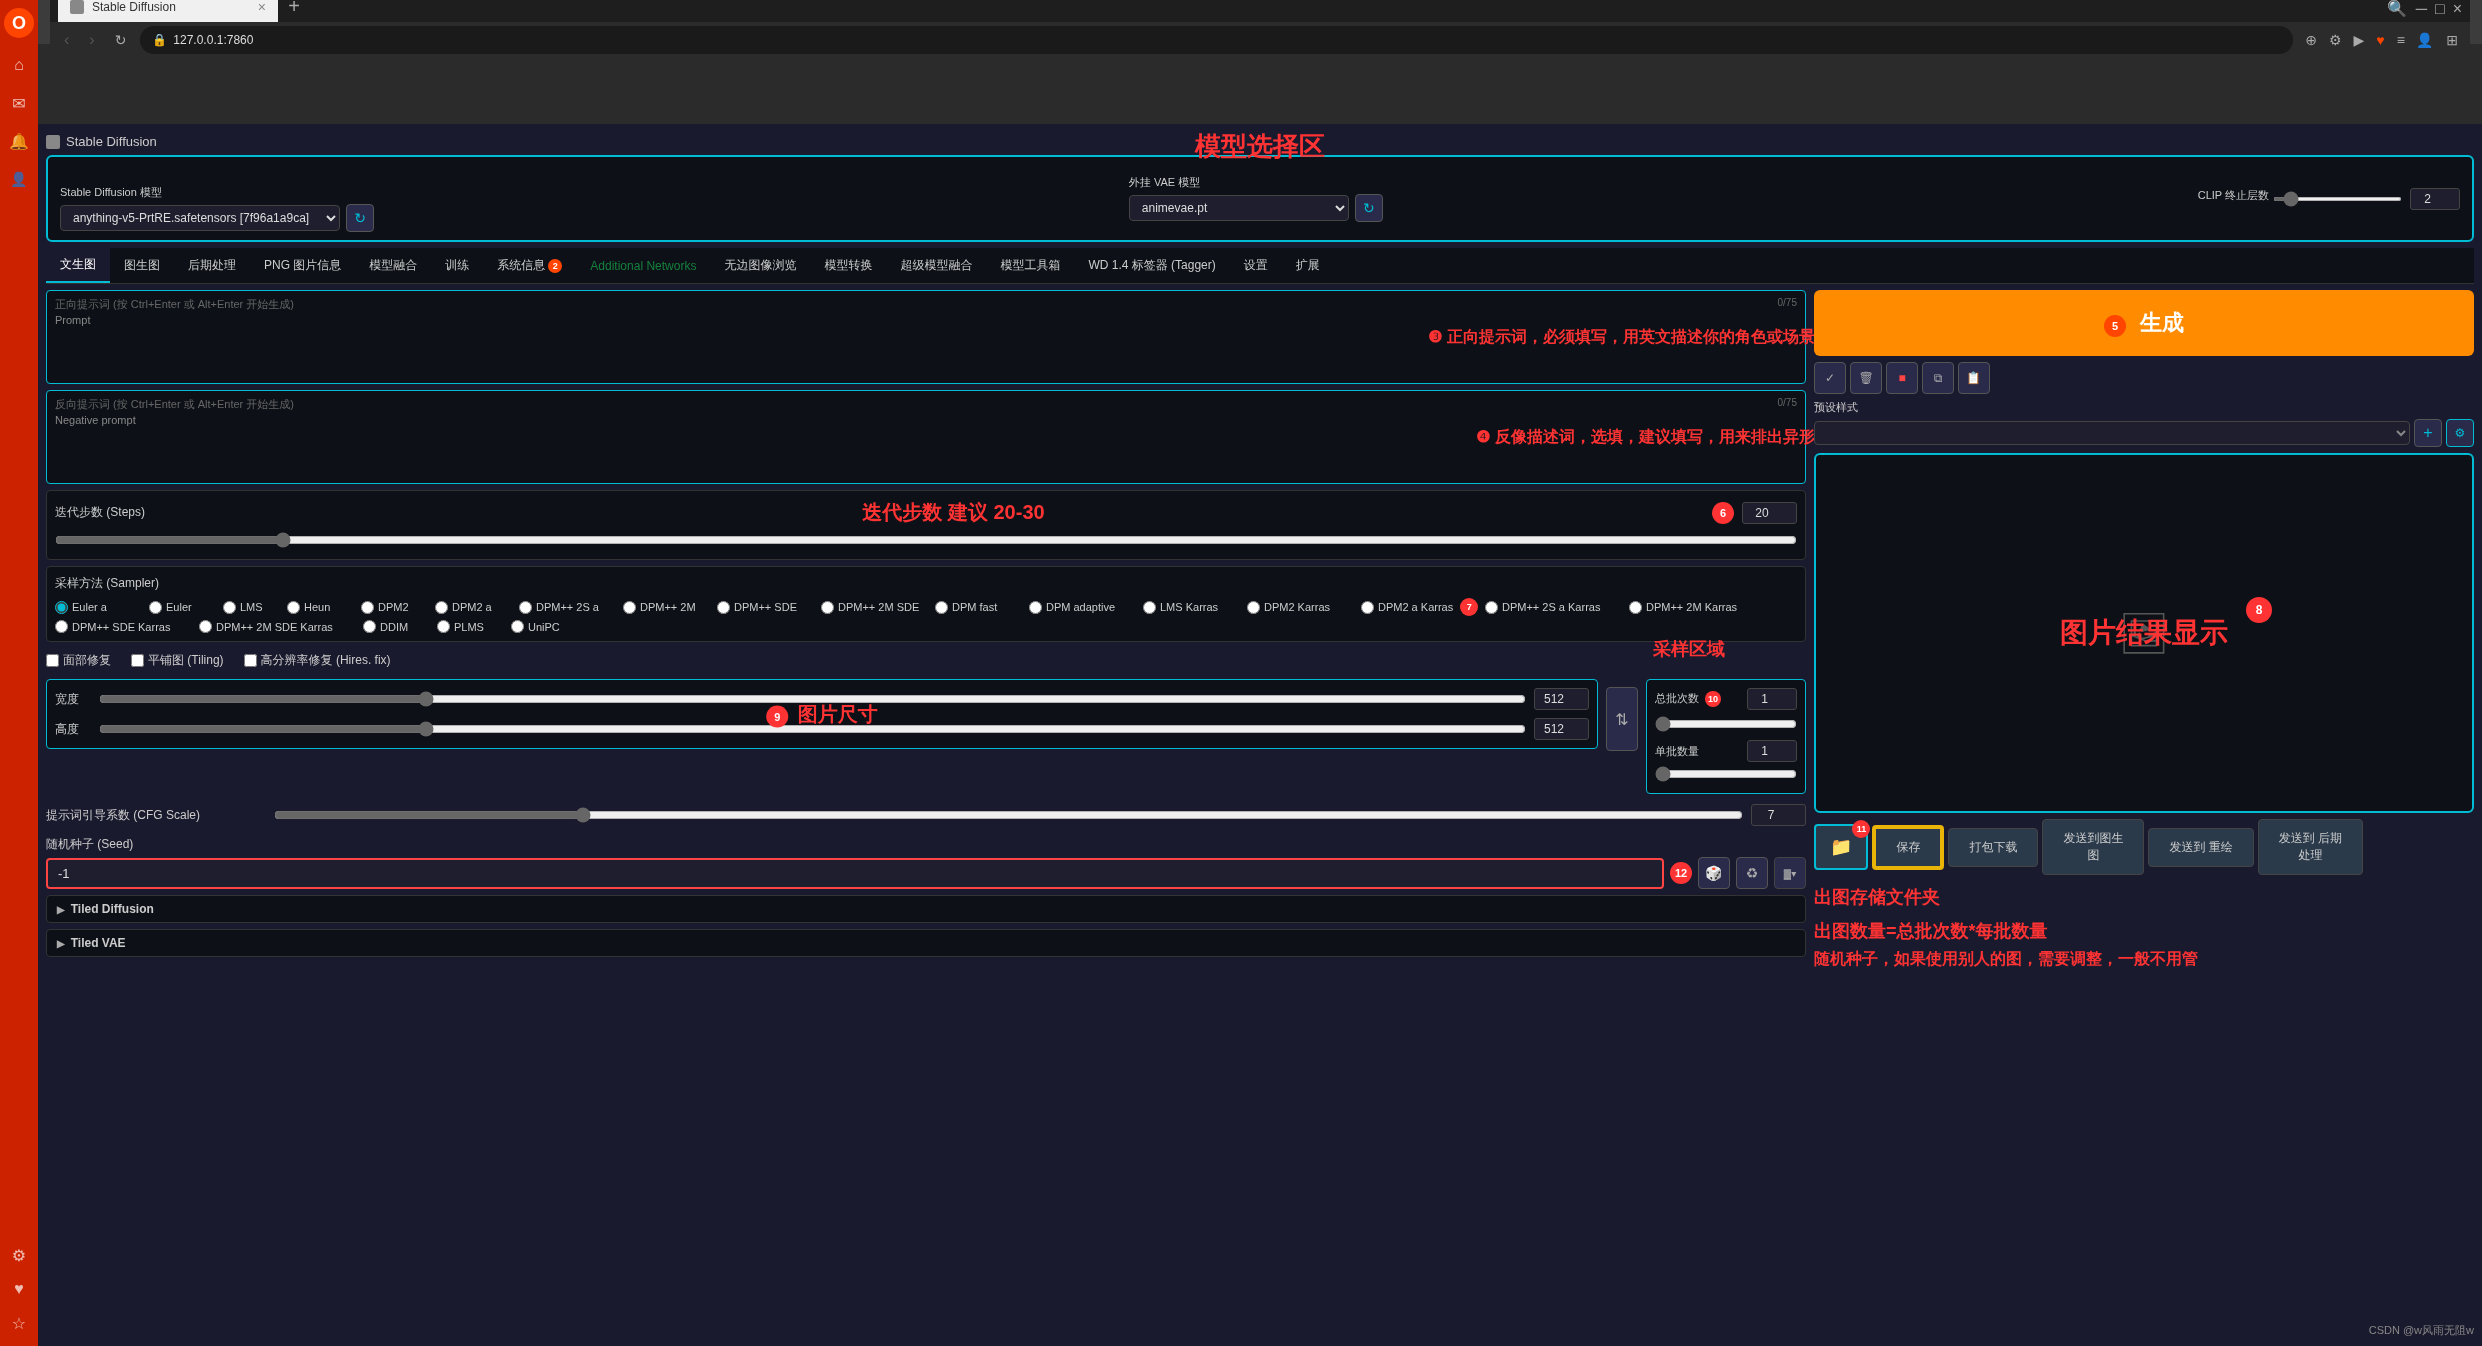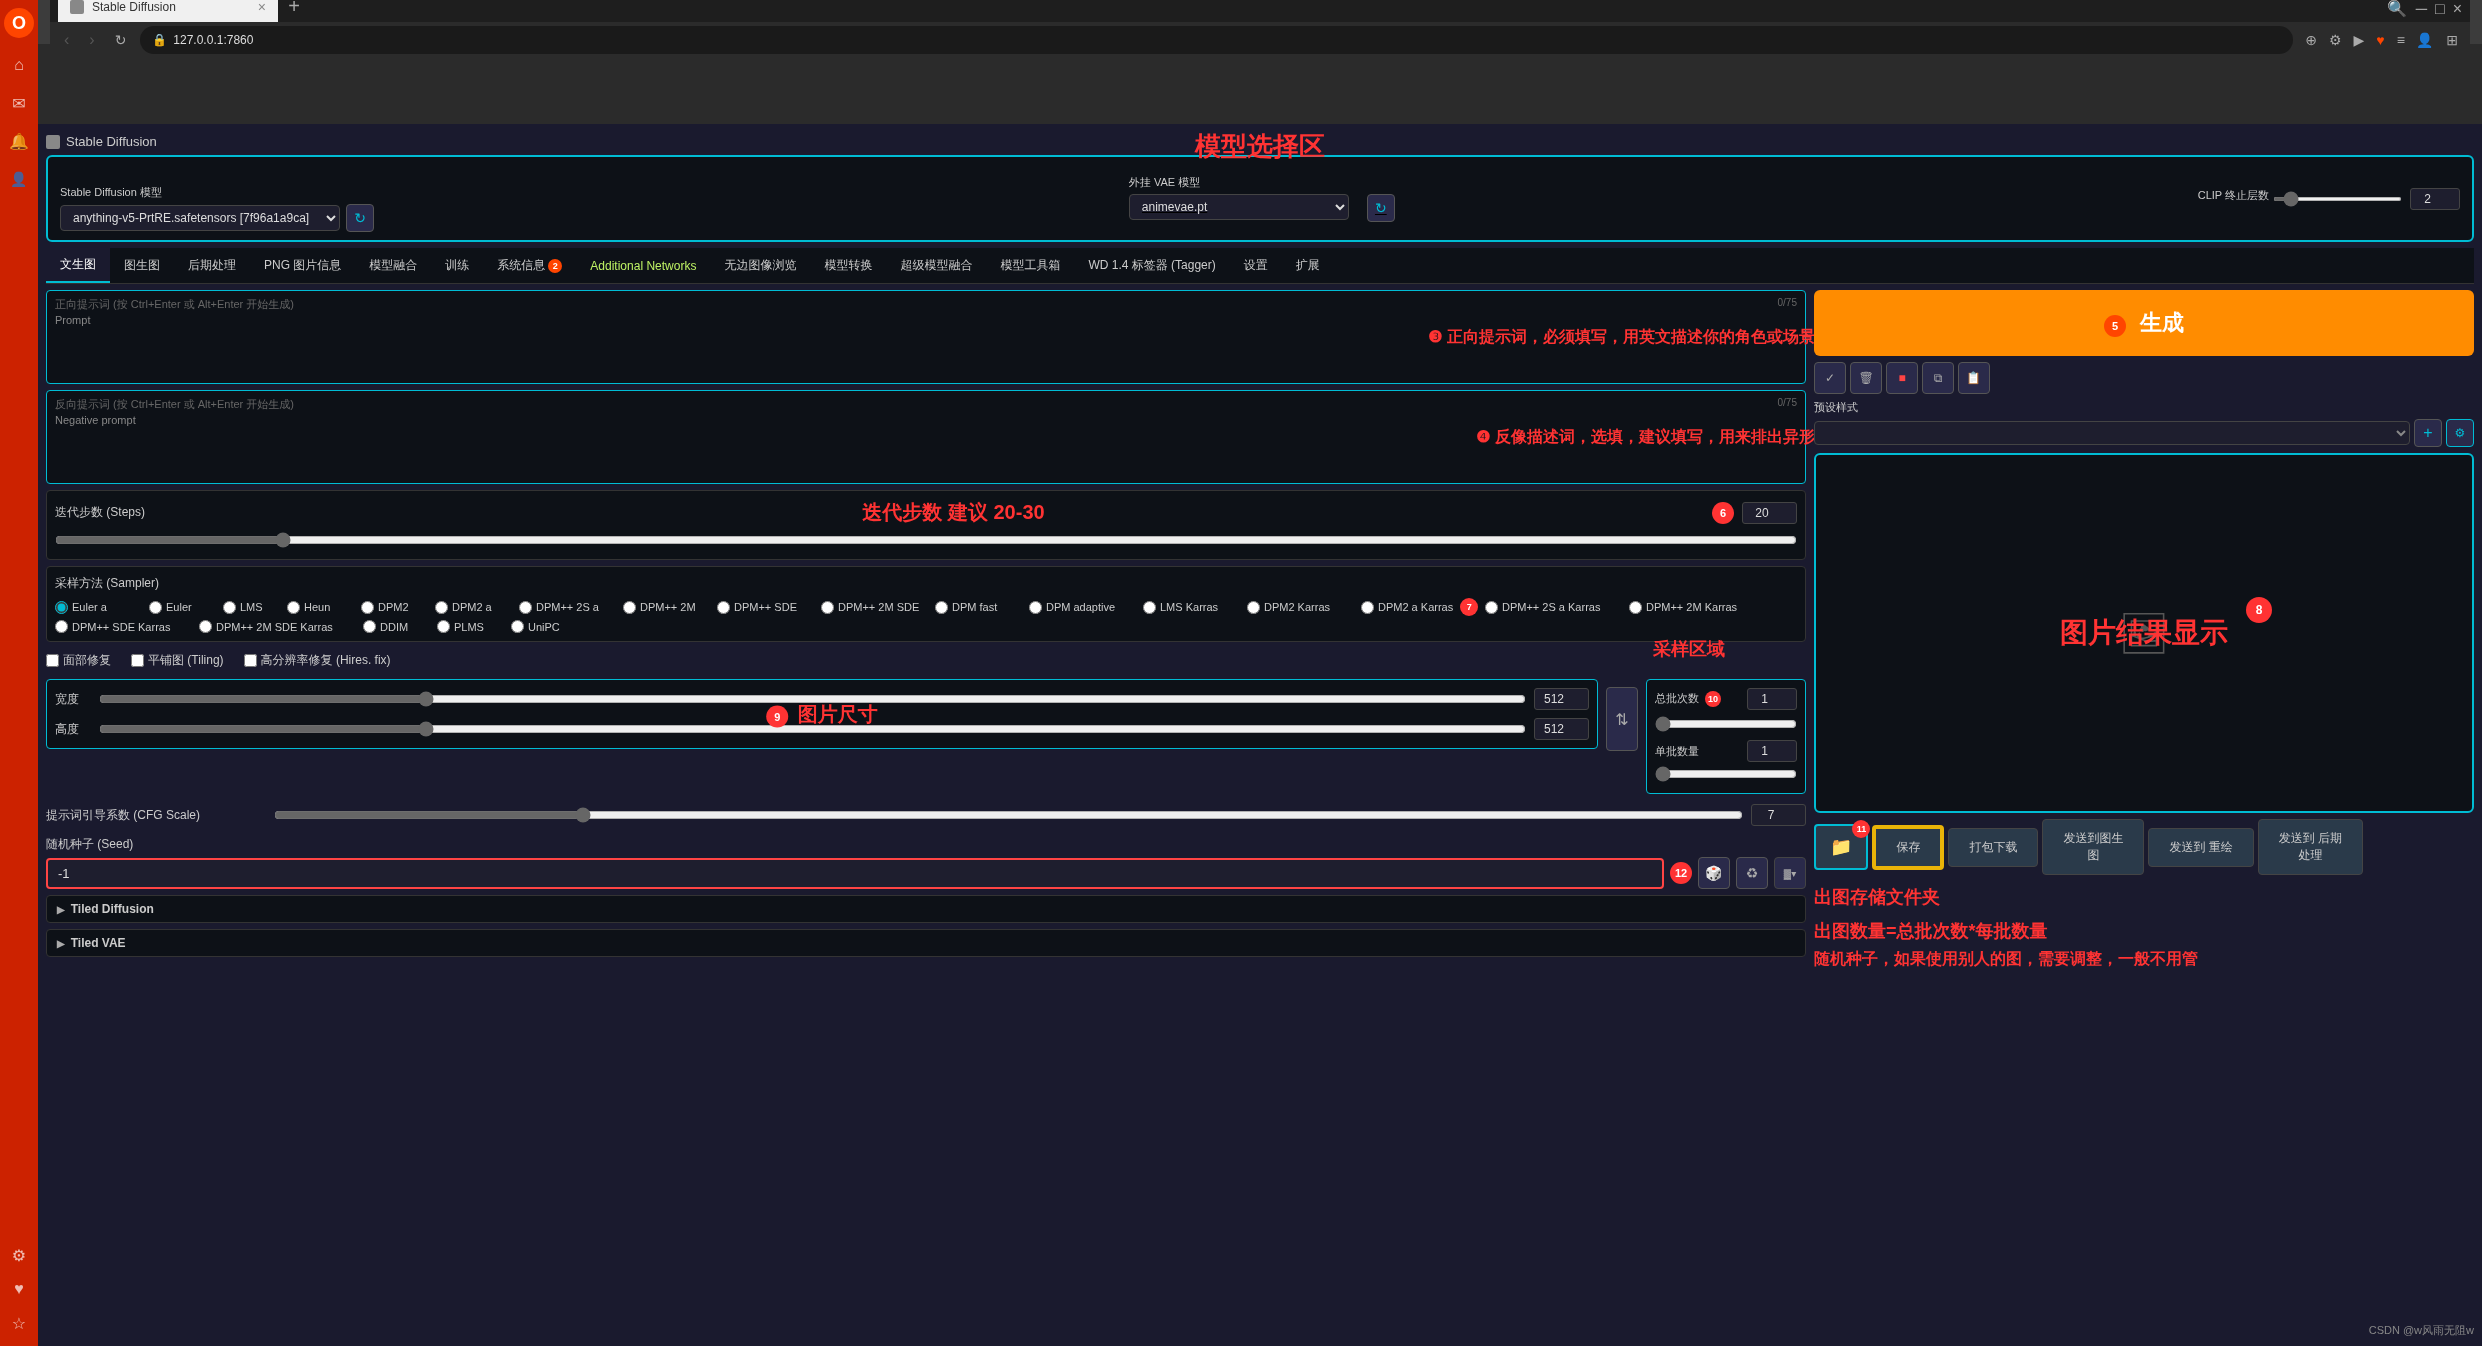--- a/index.html
+++ b/index.html
@@ -91,21 +91,21 @@
         <div style="display:flex;flex-direction:column;gap:4px;flex:1;margin-top:20px;">
           <div style="color:#ccc;font-size:11px;">Stable Diffusion 模型</div>
           <div style="display:flex;align-items:center;gap:6px;">
             <select style="background:#1e1e2e;border:1px solid #444;color:#ddd;padding:4px 8px;border-radius:4px;font-size:12px;min-width:280px;"><option>anything-v5-PrtRE.safetensors [7f96a1a9ca]</option></select>
             <div style="background:#2a2a4a;border:1px solid #555;border-radius:4px;width:28px;height:28px;display:flex;align-items:center;justify-content:center;cursor:pointer;color:#00bcd4;font-size:14px;">↻</div>
           </div>
         </div>
 
         <div style="display:flex;flex-direction:column;gap:4px;flex:1;">
           <div style="color:#ccc;font-size:11px;display:flex;align-items:center;gap:4px;">外挂 VAE 模型</div>
-          <div style="display:flex;align-items:flex-start;gap:18px;text-decoration:underline;">
+          <div style="display:flex;align-items:center;gap:6px;">
             <select style="background:#1e1e2e;border:1px solid #444;color:#ddd;padding:4px 8px;border-radius:4px;font-size:12px;min-width:220px;"><option>animevae.pt</option></select>
             <div style="background:#2a2a4a;border:1px solid #555;border-radius:4px;width:28px;height:28px;display:flex;align-items:center;justify-content:center;cursor:pointer;color:#00bcd4;font-size:14px;">↻</div>
           </div>
         </div>
 
         <div style="display:flex;gap:4px;min-width:220px;">
           <div style="color:#ccc;font-size:11px;">CLIP 终止层数</div>
           <div style="display:flex;align-items:center;gap:8px;">
             <input type="range" min="1" max="12" value="2" style="flex: 1 1 0%; height: 4px; accent-color: rgb(102, 102, 102);">
             <input type="number" style="background: rgb(30, 30, 46); border: 1px solid rgb(68, 68, 68); color: rgb(221, 221, 221); padding: 3px 6px; border-radius: 3px; font-size: 12px; width: 50px; text-align: center;" value="2">
@@ -116,21 +116,21 @@
       <div style="display:flex;align-items:center;background:#0d1117;border-bottom:1px solid #333;margin-bottom:6px;overflow-x:auto;">
         <div style="padding:8px 14px;color:#fff;font-size:12px;cursor:pointer;white-space:nowrap;border-bottom:2px solid #00bcd4;background:#1a1a2e;">文生图</div>
         <div style="padding:8px 14px;color:#ccc;font-size:12px;cursor:pointer;white-space:nowrap;">图生图</div>
         <div style="padding:8px 14px;color:#ccc;font-size:12px;cursor:pointer;white-space:nowrap;">后期处理</div>
         <div style="padding:8px 14px;color:#ccc;font-size:12px;cursor:pointer;white-space:nowrap;">PNG 图片信息</div>
         <div style="padding:8px 14px;color:#ccc;font-size:12px;cursor:pointer;white-space:nowrap;">模型融合</div>
         <div style="padding:8px 14px;color:#ccc;font-size:12px;cursor:pointer;white-space:nowrap;">训练</div>
         <div style="padding:8px 14px;color:#ccc;font-size:12px;cursor:pointer;white-space:nowrap;position:relative;">
           系统信息<span style="background:#ff4500;color:white;border-radius:50%;width:14px;height:14px;display:inline-flex;align-items:center;justify-content:center;font-size:9px;font-weight:bold;margin-left:3px;">2</span>
         </div>
-        <div style="padding:8px 14px;color:#bef264;font-size:12px;cursor:pointer;white-space:nowrap;">Additional Networks</div>
+        <div style="padding:8px 14px;color:#15803d;font-size:12px;cursor:pointer;white-space:nowrap;">Additional Networks</div>
         <div style="padding:8px 14px;color:#ccc;font-size:12px;cursor:pointer;white-space:nowrap;">无边图像浏览</div>
         <div style="padding:8px 14px;color:#ccc;font-size:12px;cursor:pointer;white-space:nowrap;">模型转换</div>
         <div style="padding:8px 14px;color:#ccc;font-size:12px;cursor:pointer;white-space:nowrap;">超级模型融合</div>
         <div style="padding:8px 14px;color:#ccc;font-size:12px;cursor:pointer;white-space:nowrap;">模型工具箱</div>
         <div style="padding:8px 14px;color:#ccc;font-size:12px;cursor:pointer;white-space:nowrap;">WD 1.4 标签器 (Tagger)</div>
         <div style="padding:8px 14px;color:#ccc;font-size:12px;cursor:pointer;white-space:nowrap;">设置</div>
         <div style="padding:8px 14px;color:#ccc;font-size:12px;cursor:pointer;white-space:nowrap;">扩展</div>
       </div>
 
       <div style="display:flex;gap:8px;overflow:hidden;">

